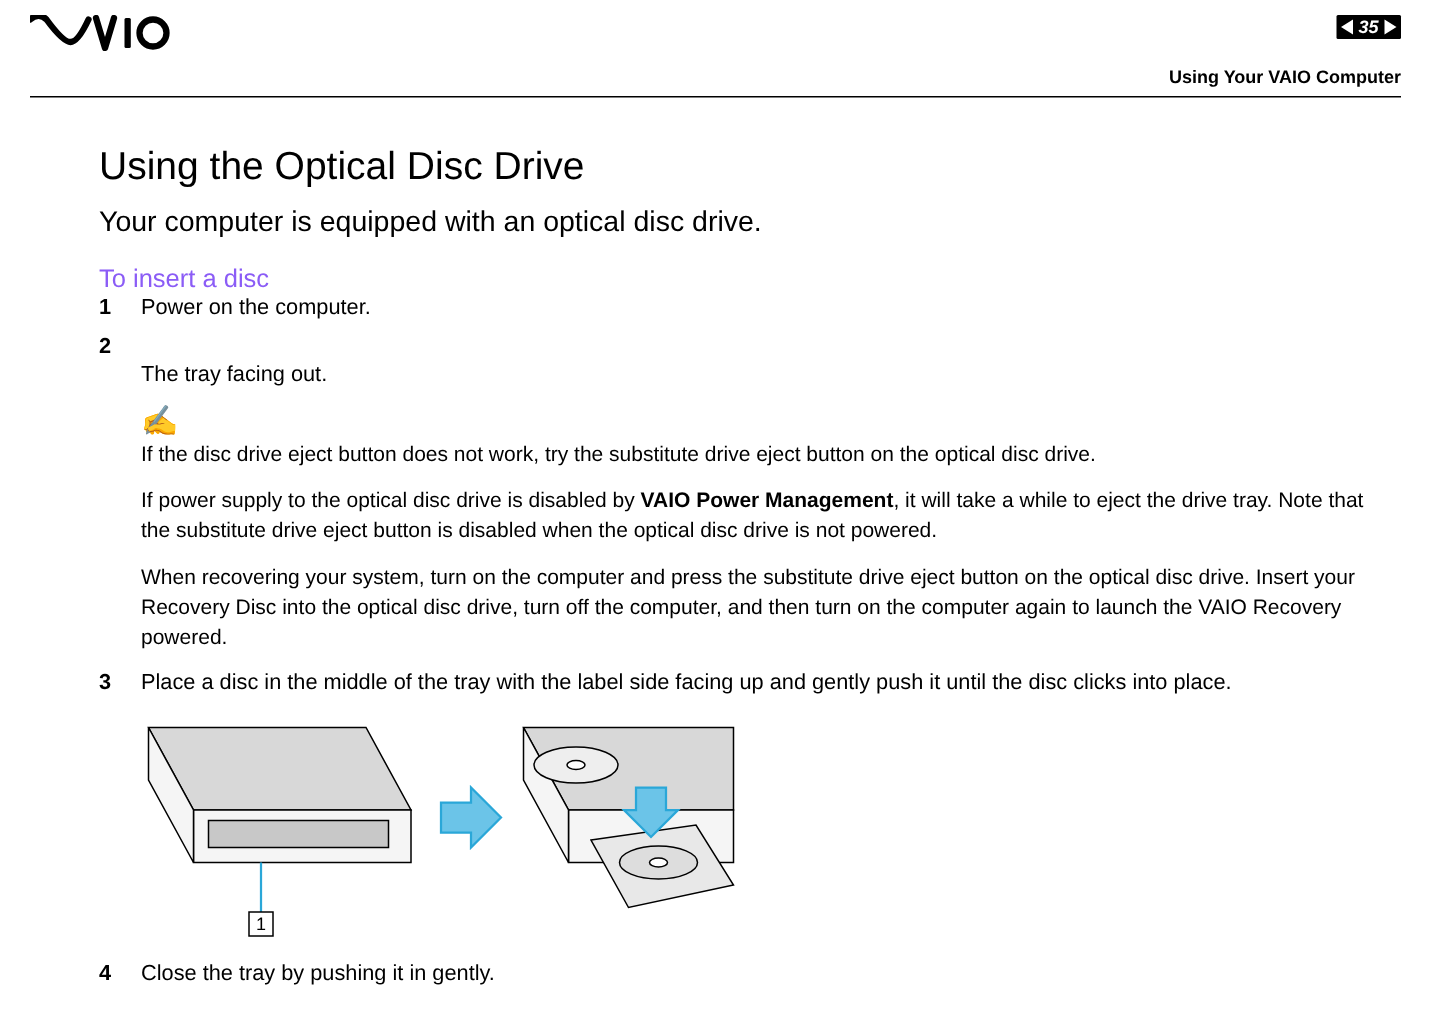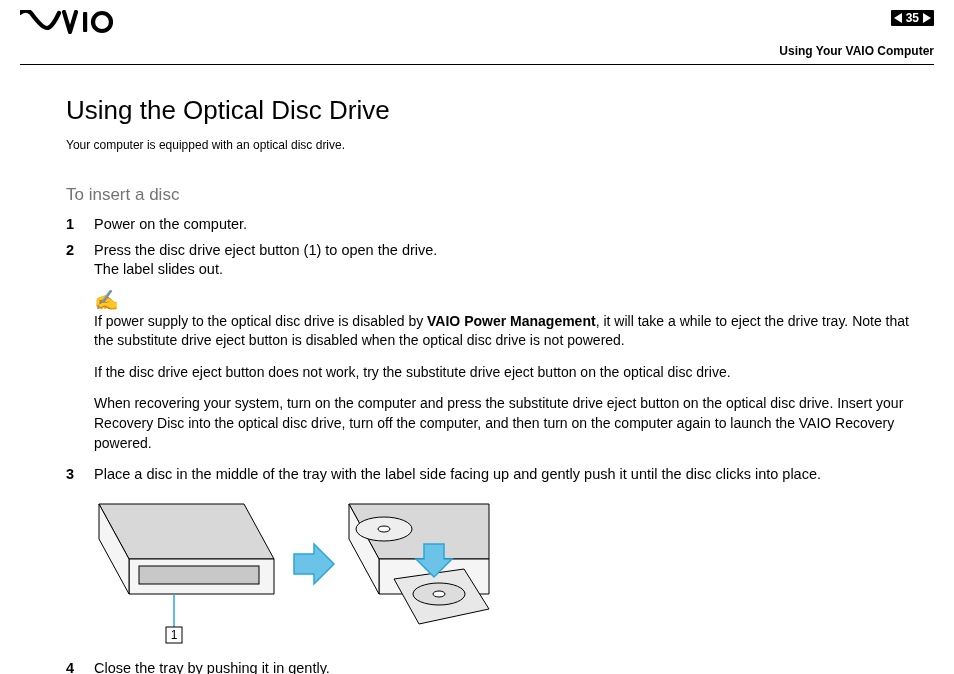--- a/index.html
+++ b/index.html
@@ -19,34 +19,35 @@
     padding: 10px 20px 0 20px;
   }
   .logo svg { display: block; }
   .topright { text-align: right; font-size: 12px; }
   .pager {
     display: inline-flex;
     align-items: center;
     background: #000;
     color: #fff;
     font-weight: bold;
+    font-style: italic;
     font-size: 12px;
     padding: 1px 3px;
     border-radius: 1px;
     gap: 4px;
   }
   .pager .tri { display:inline-block; width:0; height:0; border-top:5px solid transparent; border-bottom:5px solid transparent;}
   .pager .tri.left { border-right:8px solid #fff;}
   .pager .tri.right{ border-left:8px solid #fff;}
   .breadcrumb { font-weight: bold; font-size: 12px; margin-top: 18px; }
   .rule { border: none; border-top: 1px solid #000; margin: 6px 20px 0 20px; }
   .content { padding: 30px 42px 0 66px; }
   h1 { font-size: 26px; font-weight: 400; margin-bottom: 12px; }
-  .intro { font-size: 12px; margin-bottom: 33px; }
-  h2 { font-size: 17px; font-weight: 400; color: #737373; margin-bottom: 10px; }
+  .intro { font-size: 19px; margin-bottom: 16px; }
+  h2 { font-size: 17px; font-weight: 400; color: #8b5cf6; }
   ol.steps { list-style: none; counter-reset: step; }
   ol.steps > li { display: flex; font-size: 14.5px; line-height: 1.35; margin-bottom: 6px; }
   ol.steps > li .num { font-weight: bold; min-width: 28px; }
   ol.steps > li .body { flex: 1; }
   .note-block { margin: 10px 0 10px 28px; }
   .note-icon { color: #2aa7d8; font-size: 20px; line-height: 1; margin-bottom: 2px; }
   .note-text { font-family: "Arial Narrow", Arial, sans-serif; font-stretch: condensed; font-size: 14px; line-height: 1.4; margin-bottom: 12px; }
   .note-text b { font-weight: bold; }
   .figure { margin: 14px 0 10px 28px; }
   .figure svg { display:block; }
@@ -80,32 +81,32 @@
   <h2>To insert a disc</h2>
 
   <ol class="steps">
     <li>
       <span class="num">1</span>
       <span class="body">Power on the computer.</span>
     </li>
     <li>
       <span class="num">2</span>
       <span class="body">
-        <span>Press the disc drive eject button (1) to open the drive.</span><br>
-        <span>The label slides out.</span>
+        <br>
+        <span>The tray facing out.</span>
       </span>
     </li>
   </ol>
 
   <div class="note-block">
     <div class="note-icon">✍</div>
+    <p class="note-text">If the disc drive eject button does not work, try the substitute drive eject button on the optical disc drive.</p>
     <p class="note-text">
       <span>If power supply to the optical disc drive is disabled by </span><b>VAIO Power Management</b><span>, it will take a while to eject the drive tray. Note that the substitute drive eject button is disabled when the optical disc drive is not powered.</span>
     </p>
-    <p class="note-text">If the disc drive eject button does not work, try the substitute drive eject button on the optical disc drive.</p>
     <p class="note-text">When recovering your system, turn on the computer and press the substitute drive eject button on the optical disc drive. Insert your Recovery Disc into the optical disc drive, turn off the computer, and then turn on the computer again to launch the VAIO Recovery powered.</p>
   </div>
 
   <ol class="steps">
     <li>
       <span class="num">3</span>
       <span class="body">Place a disc in the middle of the tray with the label side facing up and gently push it until the disc clicks into place.</span>
     </li>
   </ol>
 

